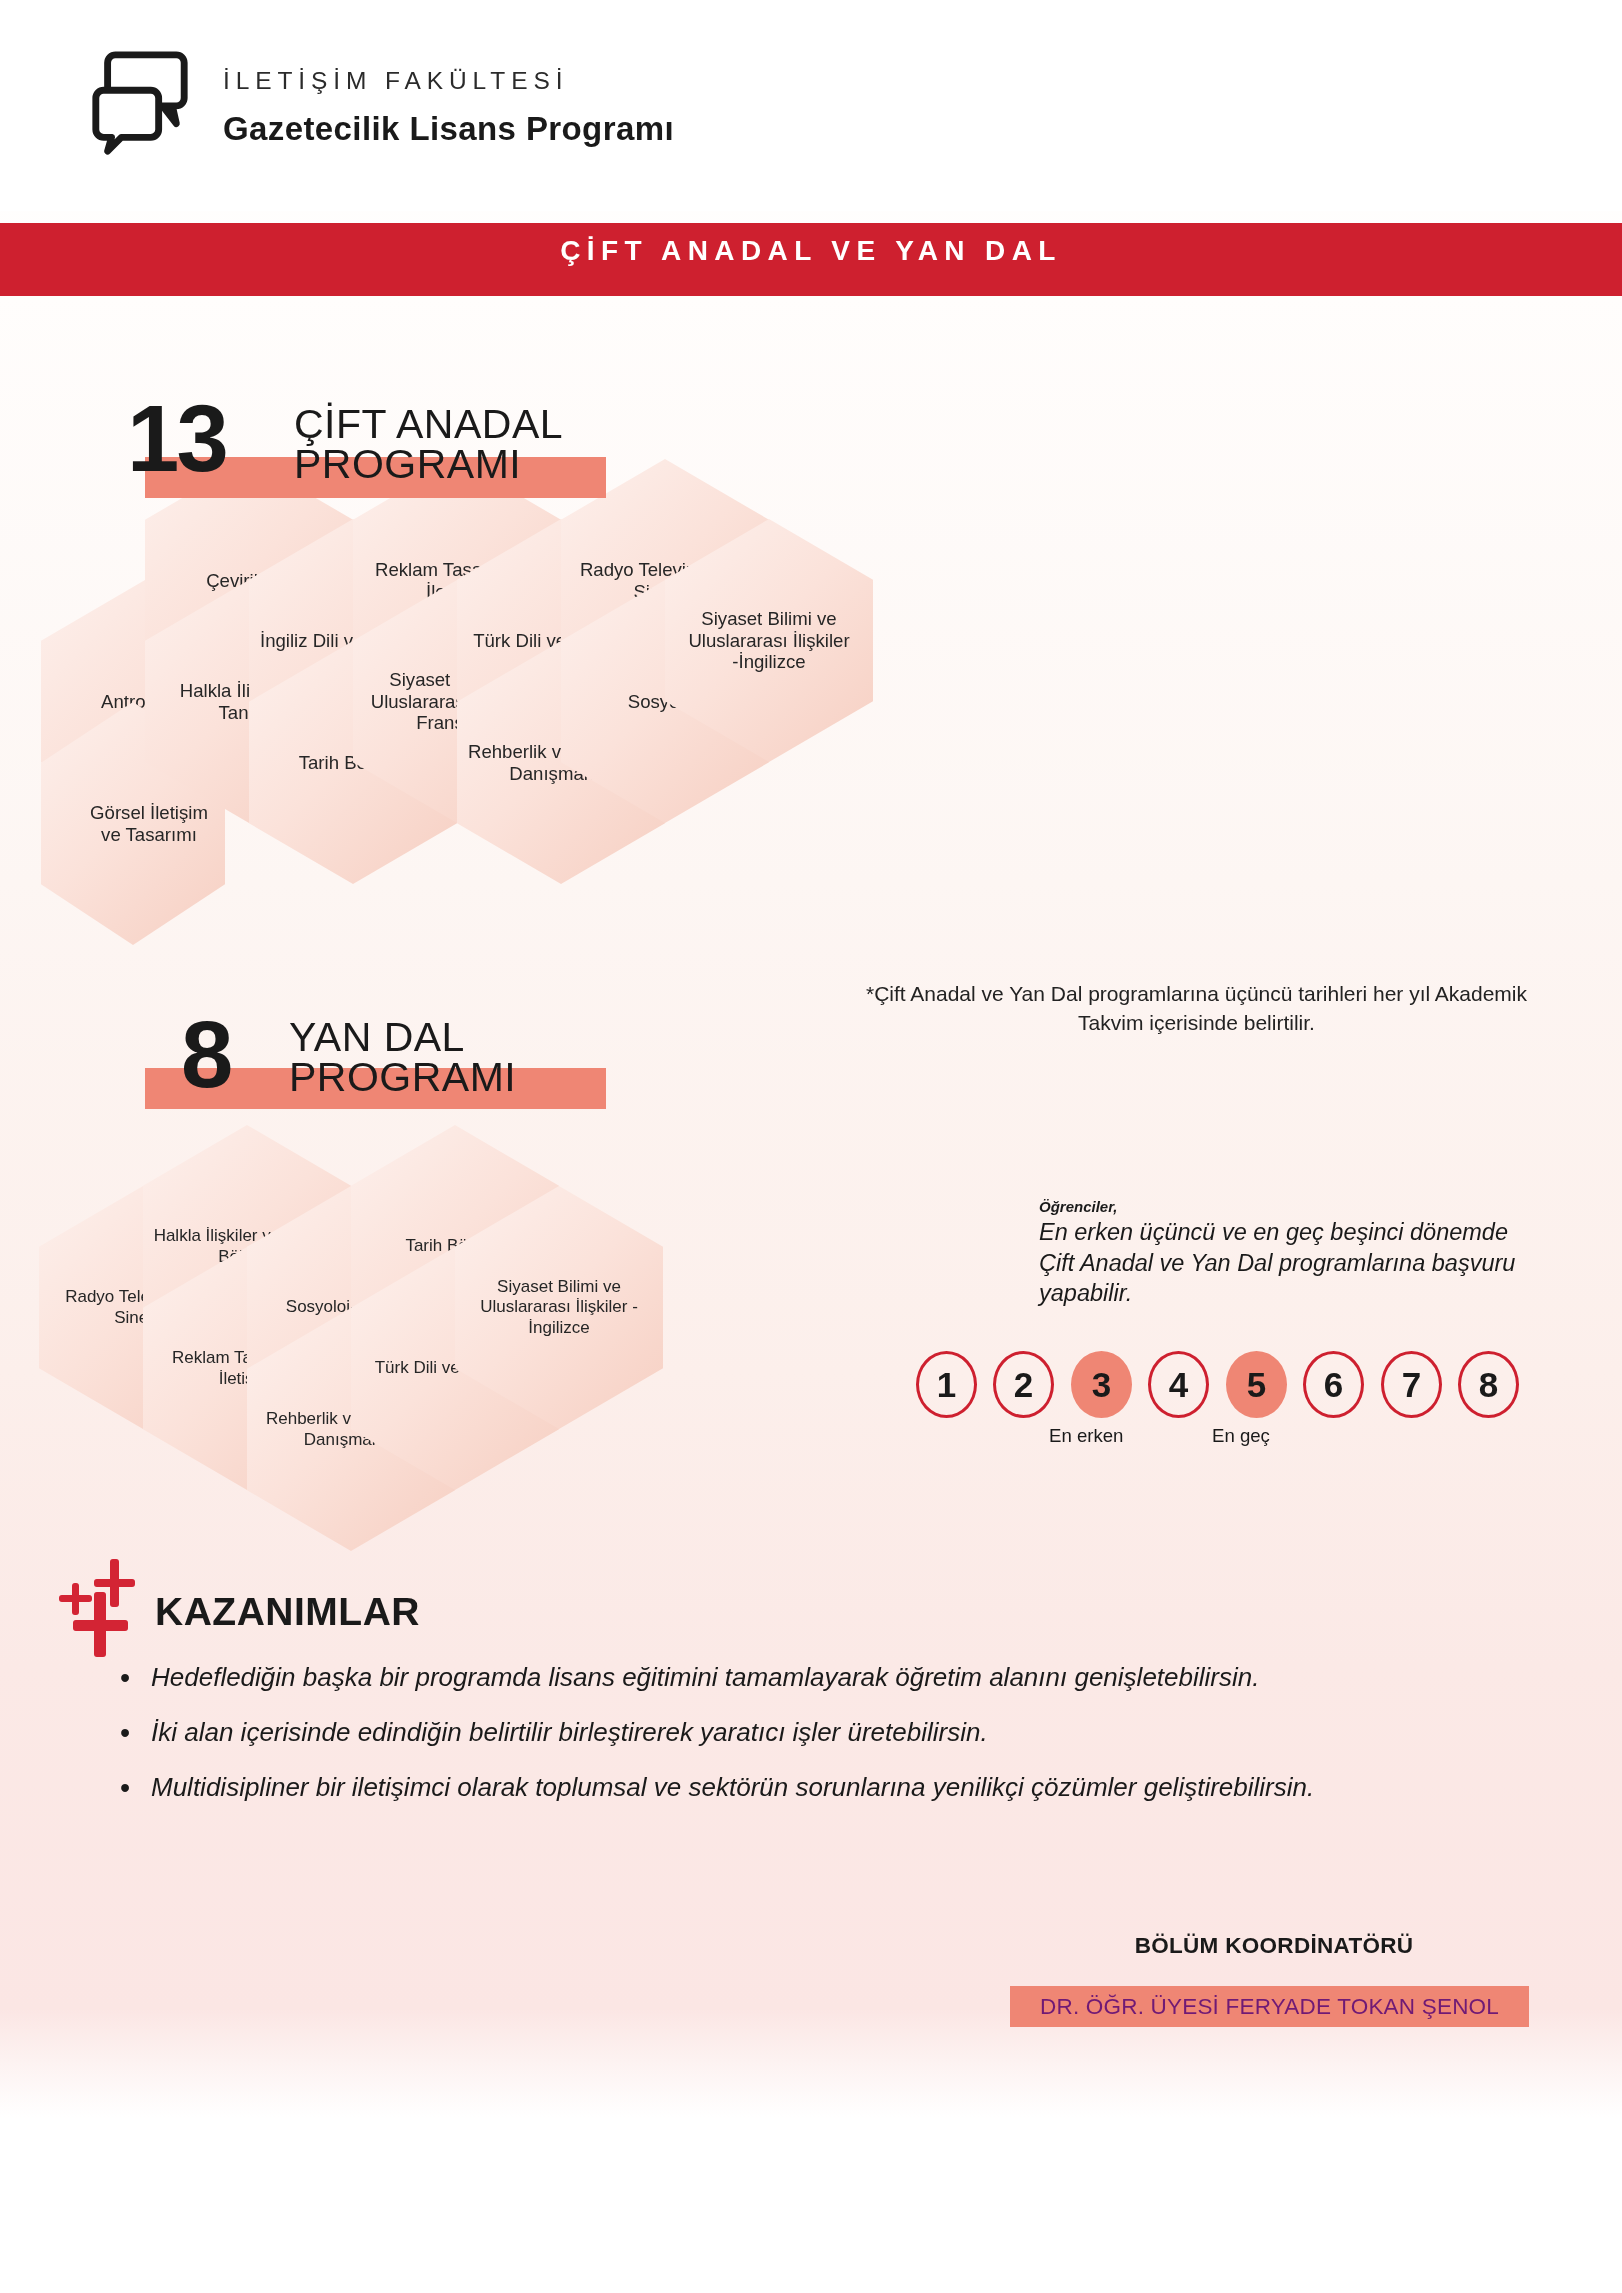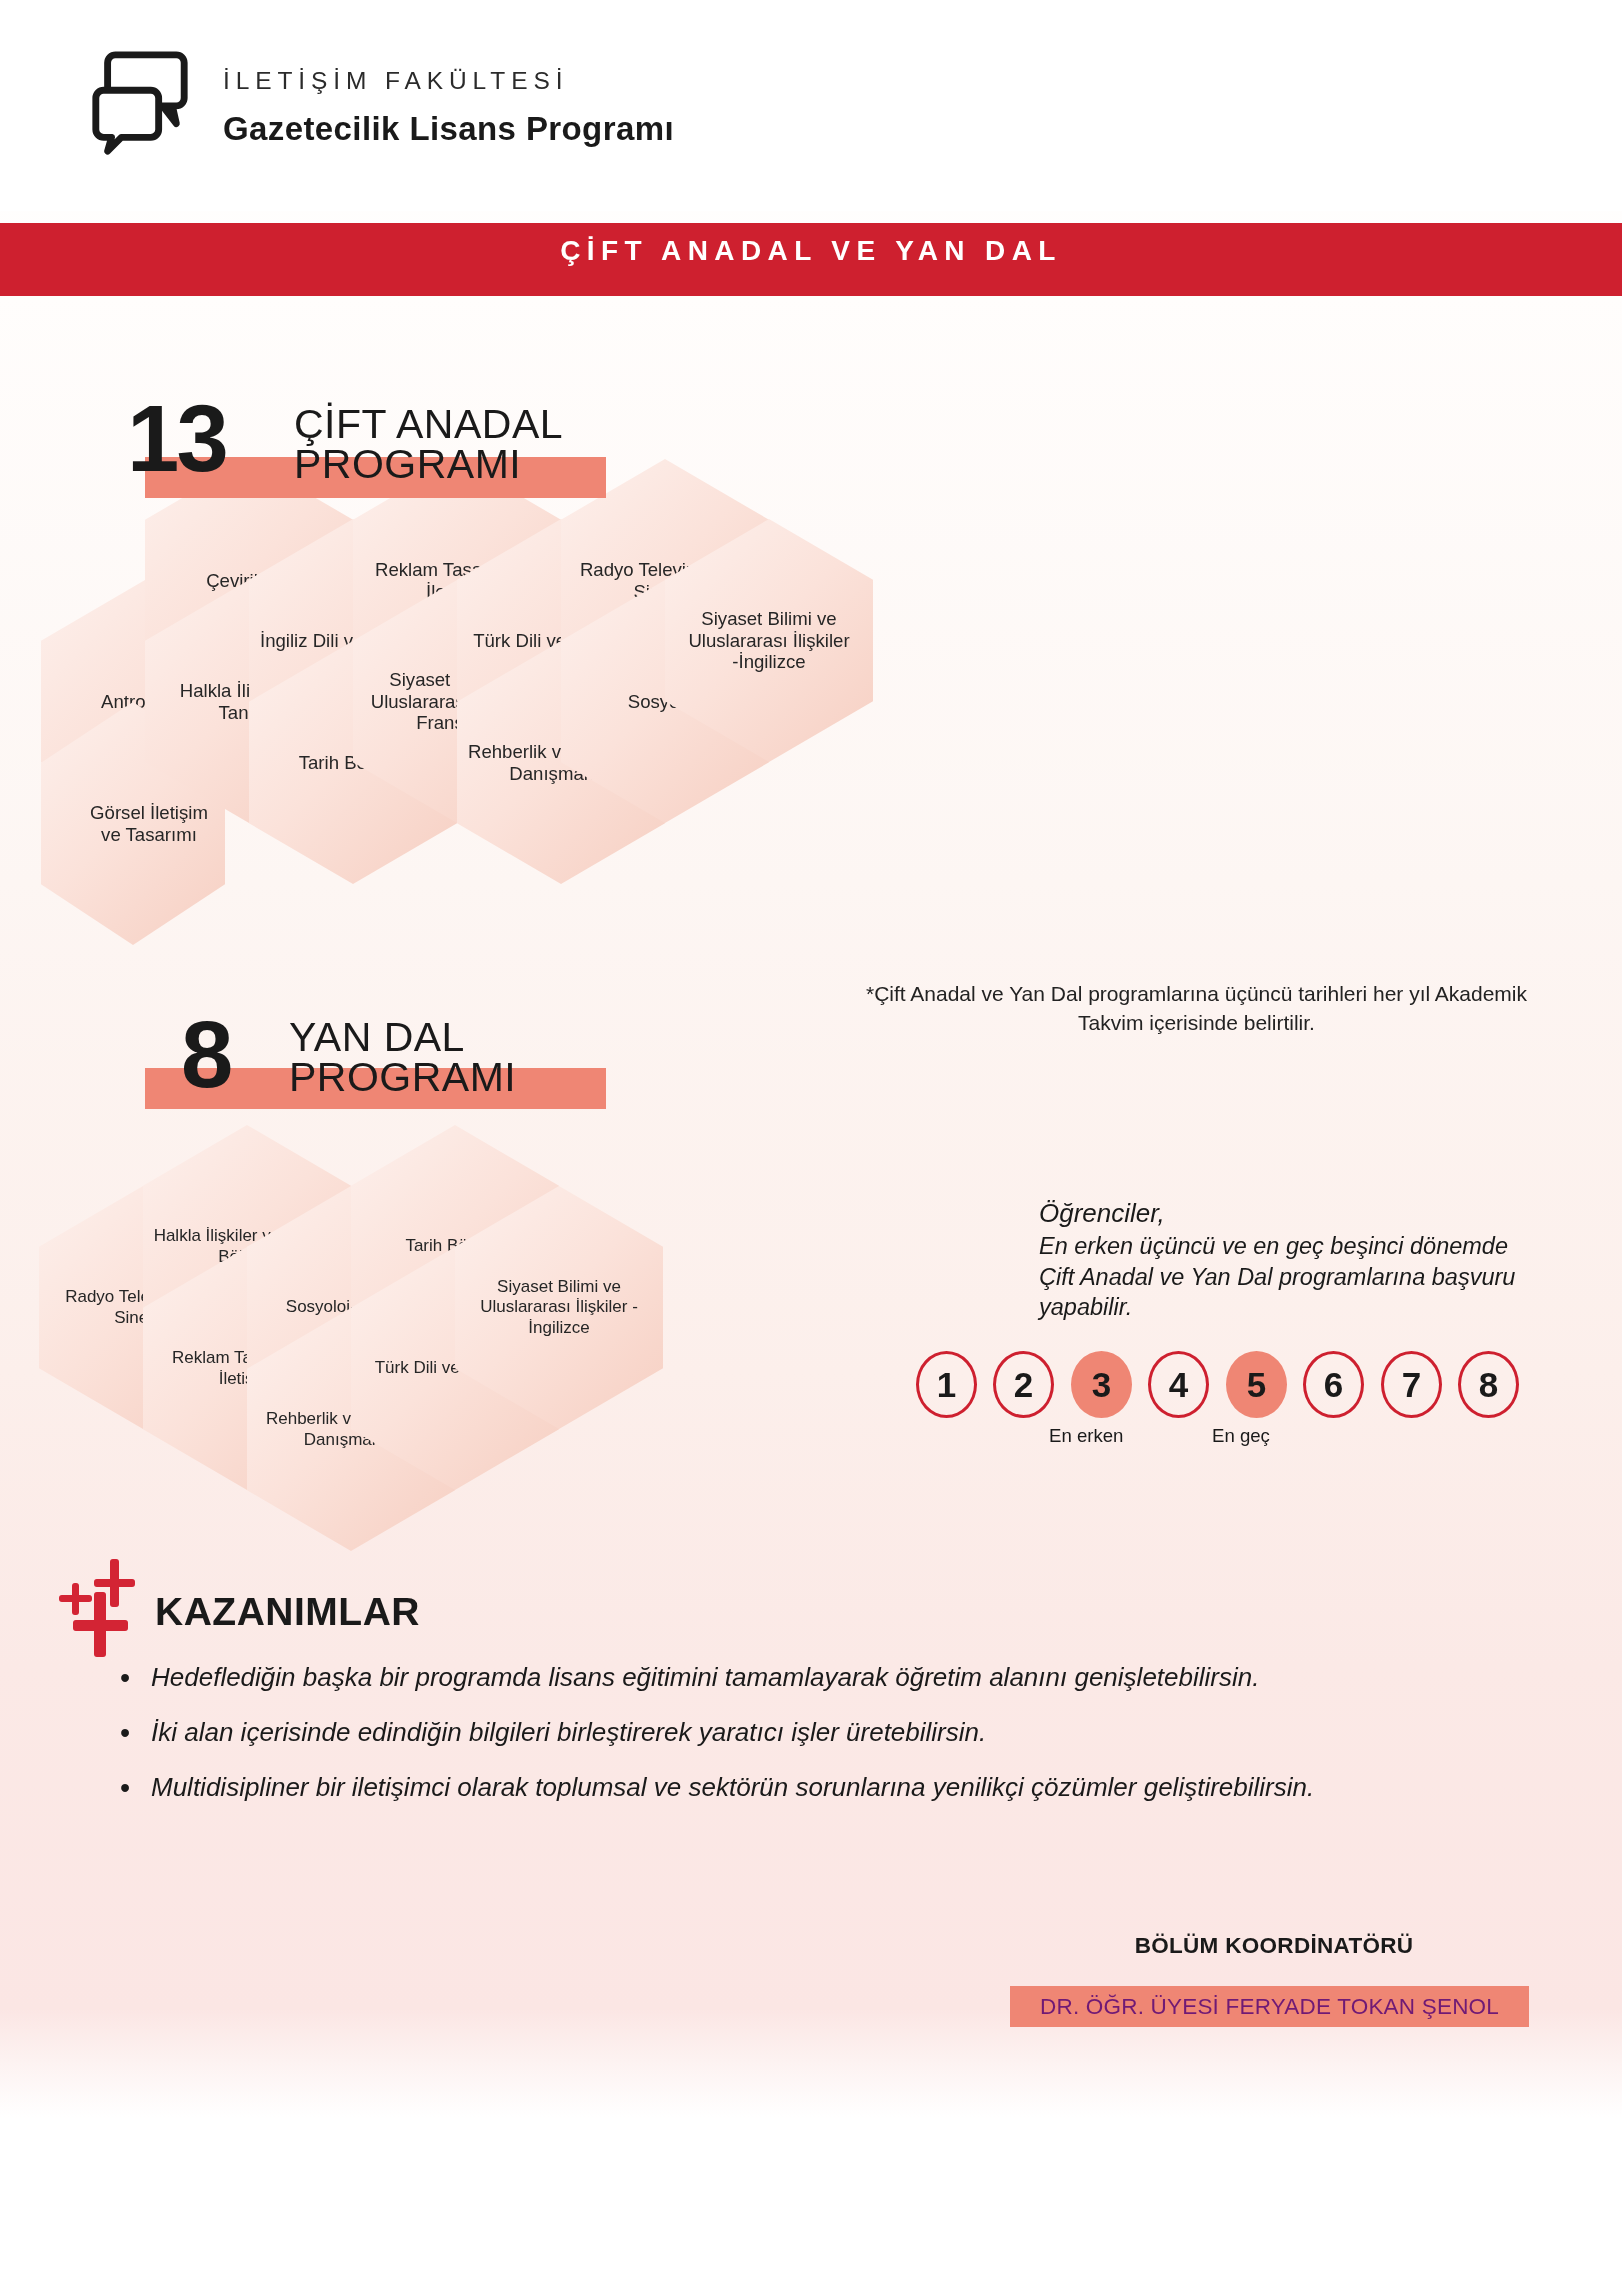--- a/index.html
+++ b/index.html
@@ -83,21 +83,21 @@
 
   
   #footnote {
     position:absolute; left:863px; top:980px; width:667px;
     text-align:center; font-size:21px; color:#232323; line-height:1.38;
   }
   #ogrenciler-block {
     position:absolute; left:1039px; top:1198px; width:510px;
   }
   #ogrenciler-title {
-    font-size:26px; font-weight:normal; font-style:italic; color:#1a1a1a;
+    font-size:15px; font-weight:bold; font-style:italic; color:#1a1a1a;
     margin-bottom:2px;
   }
   #ogrenciler-text {
     font-size:23.5px; font-style:italic; color:#1a1a1a; line-height:1.30;
   }
 
   
   #steps { position:absolute; left:916px; top:1351px; width:627px; height:69px; }
   .step {
     position:absolute; top:0; width:61px; height:67px; border-radius:50%;
@@ -277,21 +277,21 @@
       <i style="left:16px; top:-3.9px; width:8.8px; height:48px;"></i>
     </div>
     <div class="plus" style="left:13.7px; top:35px;">
       <i style="left:0px; top:21.6px; width:55px; height:11.8px;"></i>
       <i style="left:21.6px; top:-5.9px; width:11.8px; height:65px;"></i>
     </div>
   </div>
   <div id="kaz-title">KAZANIMLAR</div>
   <div id="kaz-list">
       <div class="kaz-item">Hedeflediğin başka bir programda lisans eğitimini tamamlayarak öğretim alanını genişletebilirsin.</div>
-      <div class="kaz-item">İki alan içerisinde edindiğin bilgileri birleştirerek yaratıcı işler üretebilirsin.</div>
+      <div class="kaz-item">İki alan içerisinde edindiğin belirtilir birleştirerek yaratıcı işler üretebilirsin.</div>
       <div class="kaz-item">Multidisipliner bir iletişimci olarak toplumsal ve sektörün sorunlarına yenilikçi çözümler geliştirebilirsin.</div>
     </div>
 
   <div id="coord-title">BÖLÜM KOORDİNATÖRÜ</div>
   <div id="coord-name">DR. ÖĞR. ÜYESİ FERYADE TOKAN ŞENOL</div>
 
   <div id="footer">
     
     
     

